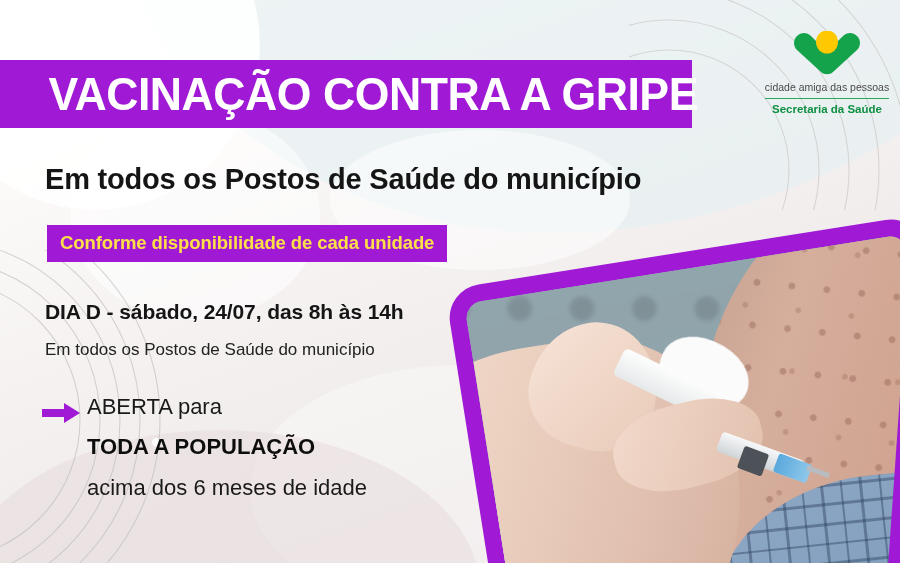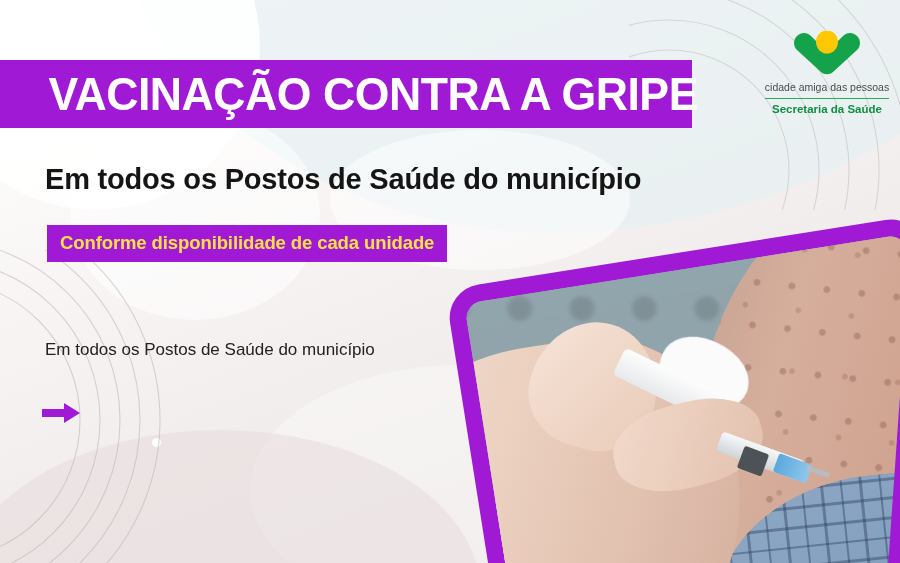--- a/index.html
+++ b/index.html
@@ -307,29 +307,35 @@
     </div>
     <div class="logo-tag">cidade amiga das pessoas</div>
     <div class="logo-rule"></div>
     <div class="logo-dept">Secretaria da Saúde</div>
   </div>
 
   <div class="headline">Em todos os Postos de Saúde do município</div>
 
   <div class="badge">Conforme disponibilidade de cada unidade</div>
 
+  <div class="dia-line">DIA D - sábado, 24/07, das 8h às 14h</div>
   <div class="dia-sub">Em todos os Postos de Saúde do município</div>
 
   <div class="open-block">
     <div class="open-row">
       <span class="arrow-icon">
         <svg width="40" height="24" viewBox="0 0 40 24">
           <path d="M0 8 H22 V2 L38 12 L22 22 V16 H0 Z" fill="#a01ad6"></path>
         </svg>
       </span>
+      <div class="open-lines">
+        <div class="open-l1">ABERTA para</div>
+        <div class="open-l2">TODA A POPULAÇÃO</div>
+        <div class="open-l3">acima dos 6 meses de idade</div>
+      </div>
     </div>
   </div>
 
   <div class="photo-frame">
     <div class="photo-inner">
       <div class="ph-wall"></div>
       <div class="ph-wall-low"></div>
       <div class="ph-arm"></div>
       <div class="ph-arm-spots"></div>
       <div class="ph-shirt"></div>

